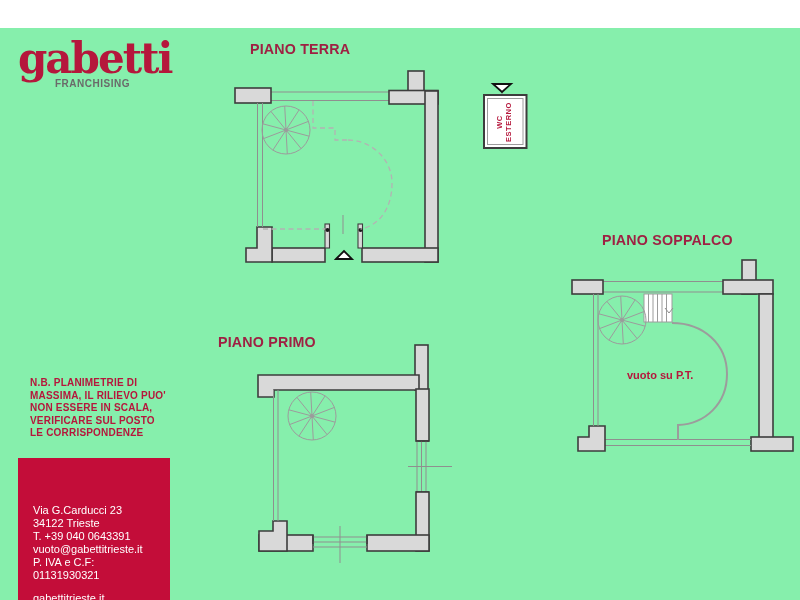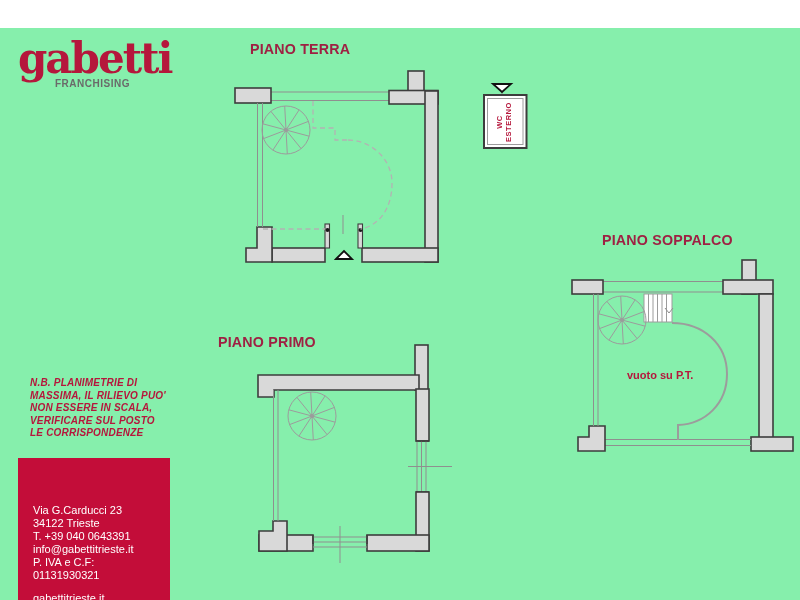--- a/index.html
+++ b/index.html
@@ -41,21 +41,21 @@
 
   
   .soppalco-note{position:absolute;left:62px;top:116px;font-size:11px;font-weight:bold;
                  color:#b5173c;white-space:nowrap;}
   .wc-label{position:absolute;left:-6px;top:31px;width:56px;height:20px;text-align:center;
             transform:rotate(-90deg);font-size:7.5px;font-weight:bold;color:#b5173c;
             line-height:9px;letter-spacing:0.5px;}
 
   
   .note{position:absolute;left:30px;top:349px;width:150px;font-size:10px;line-height:12.5px;
-        font-weight:bold;color:#b5173c;white-space:pre-line;letter-spacing:0.2px;font-style:italic;}
+        font-weight:bold;color:#b5173c;white-space:pre-line;letter-spacing:0.2px;}
 
   
   .contact{position:absolute;left:18px;top:430px;width:152px;height:163px;background:#c30d39;
            color:#ffffff;box-sizing:border-box;padding:46px 8px 0 15px;font-size:11px;line-height:13px;}
   .contact .website{margin-top:10px;}
 </style>
 </head>
 <body>
 
 <div class="page">
@@ -184,18 +184,18 @@
   <div class="note">N.B. PLANIMETRIE DI
 MASSIMA, IL RILIEVO PUO'
 NON ESSERE IN SCALA,
 VERIFICARE SUL POSTO
 LE CORRISPONDENZE</div>
 
   <div class="contact">
     <div>Via G.Carducci 23</div>
     <div>34122 Trieste</div>
     <div>T. +39 040 0643391</div>
-    <div>info@gabettitrieste.it</div>
+    <div>vuoto@gabettitrieste.it</div>
     <div>P. IVA e C.F: 01131930321</div>
     <div class="website">gabettitrieste.it</div>
   </div>
 
 </div>
 
 </body></html>

